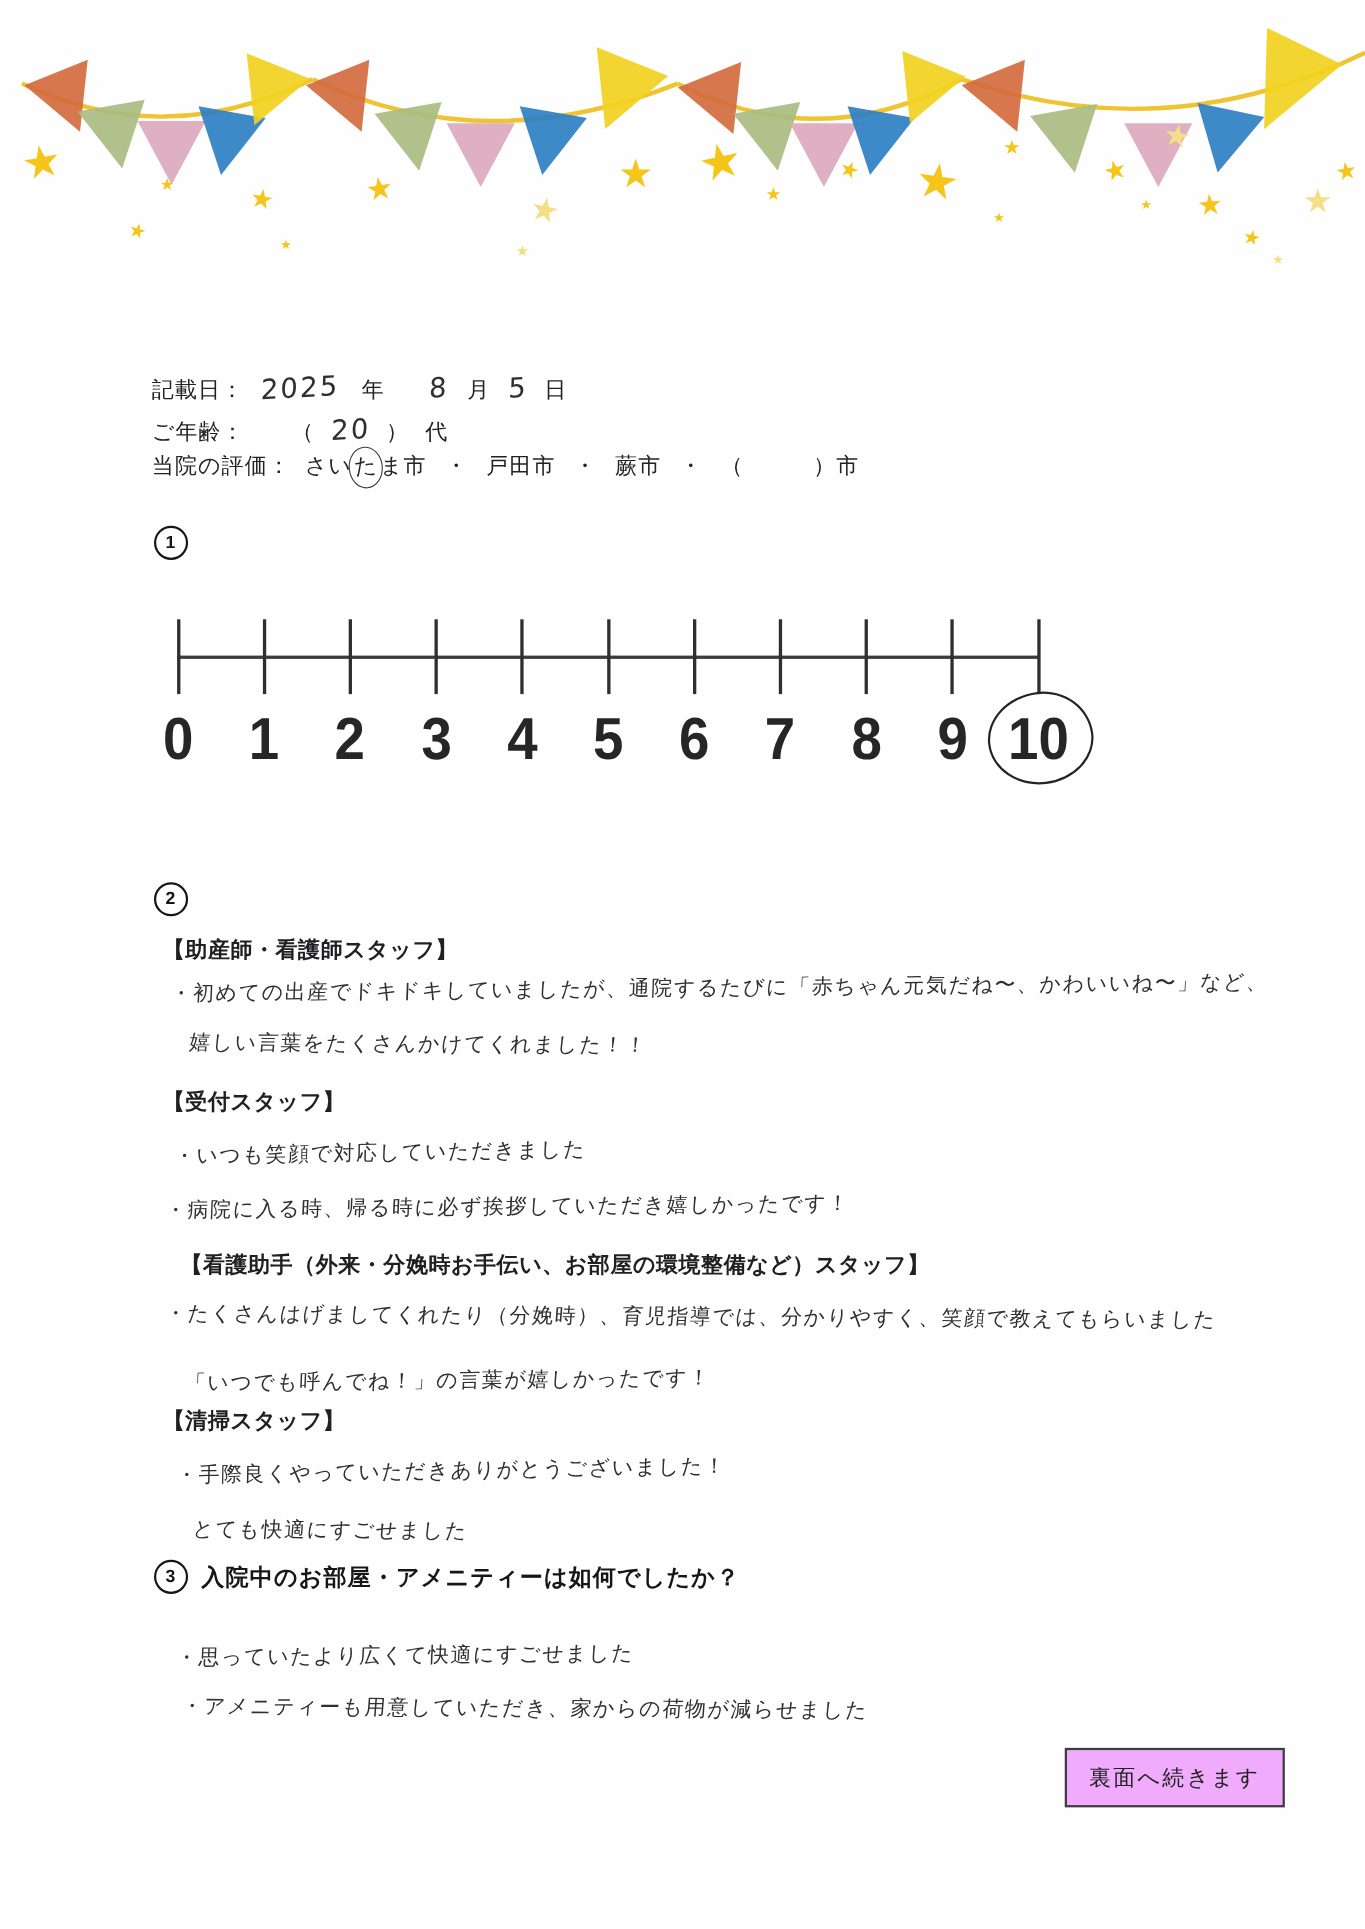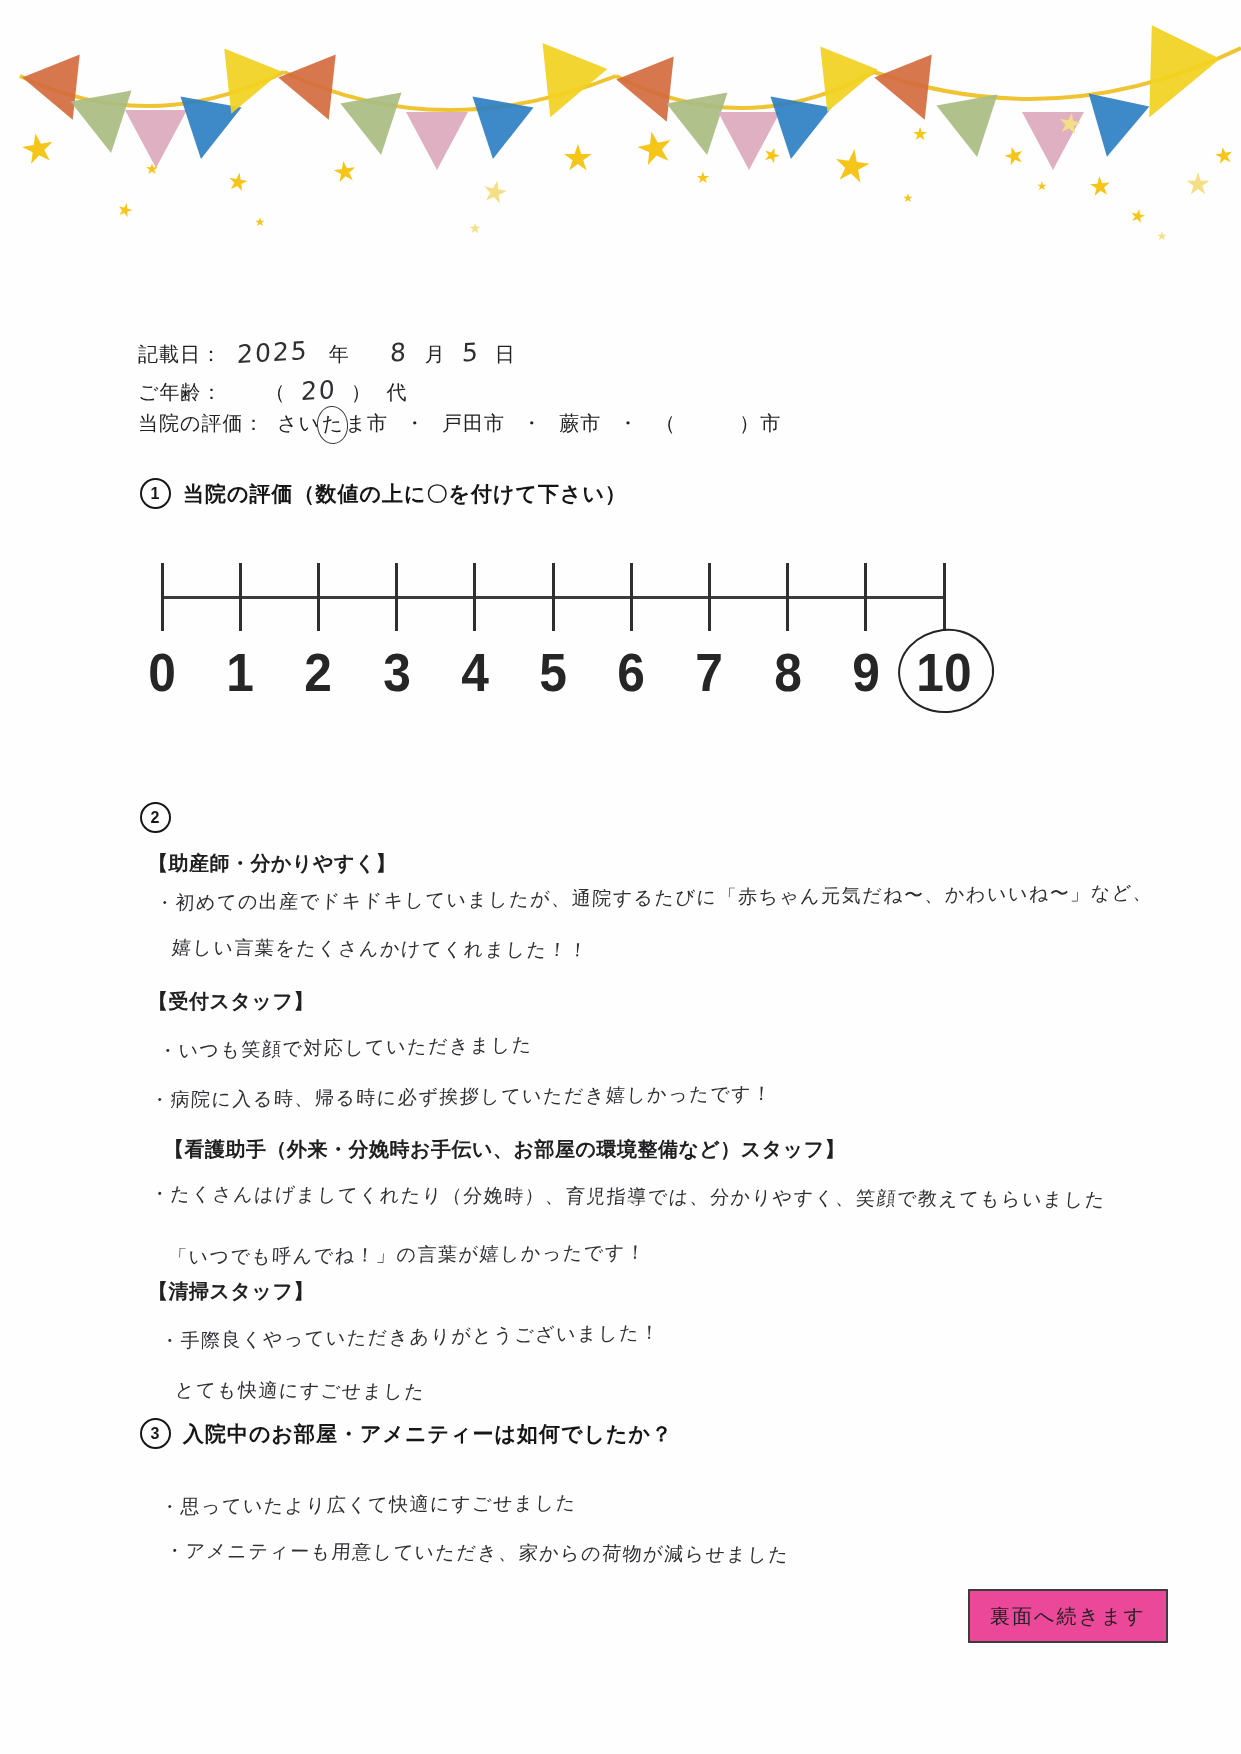--- a/index.html
+++ b/index.html
@@ -28,21 +28,21 @@
   
   .scale { position:absolute; left:162px; top:563px; width:782px; height:150px; }
   .scale .baseline { position:absolute; left:-1px; top:33px; width:784px; height:3px; background:#3c3c3c; }
   .tick { position:absolute; top:0; width:0; height:0; }
   .tick-line { position:absolute; left:-1.5px; top:0; width:3px; height:68px; background:#2f2f2f; }
   .tick-num { position:absolute; top:78px; left:0; transform:translateX(-50%) scaleX(.92); font-size:54px; font-weight:700; color:#262626; white-space:nowrap; }
   .sel-circle { position:absolute; left:-46px; top:66px; width:92px; height:80px; border:2.5px solid #242424; border-radius:52% 48% 50% 50%/50% 52% 48% 50%; transform:rotate(-7deg); }
   .anchors { position:absolute; left:162px; top:738px; width:782px; height:30px; }
   .anchor { position:absolute; transform:translateX(-50%); font-size:20px; color:#222; white-space:nowrap; letter-spacing:1px; }
   
-  .continue-box { position:absolute; left:968px; top:1589px; width:196px; height:50px; border:2px solid #3d3d3d; display:flex; align-items:center; justify-content:center; font-size:20px; letter-spacing:2px; color:#222; background:#ec4899; }
+  .continue-box { position:absolute; left:968px; top:1589px; width:196px; height:50px; border:2px solid #3d3d3d; display:flex; align-items:center; justify-content:center; font-size:20px; letter-spacing:2px; color:#222; background:#f0abfc; }
 </style>
 </head>
 <body>
 
 <div class="sheet">
 
   <div class="banner">
       <svg width="1241" height="270" viewBox="0 0 1241 270">
         <path d="M20,76 Q150,138 284,72" fill="none" stroke="#eec432" stroke-width="4"></path>
         <path d="M284,72 Q440,146 616,76" fill="none" stroke="#eec432" stroke-width="4"></path>
@@ -118,21 +118,20 @@
     <span style="margin:0 10px;">・</span>
     <span>戸田市</span>
     <span style="margin:0 10px;">・</span>
     <span>蕨市</span>
     <span style="margin:0 10px;">・</span>
     <span>（</span><span>　　　</span><span>）市</span>
   </div>
 
   <div class="qhead" style="left:140px; top:478px;">
     <span class="qnum">1</span>
-    <span>当院の評価（数値の上に〇を付けて下さい）</span>
   </div>
 
   <div class="scale">
     <div class="baseline"></div>
   <div class="tick" style="left: 0px;">
         <div class="tick-line"></div>
         <div class="tick-num">0</div>
       </div>
       <div class="tick" style="left: 78.2px;">
         <div class="tick-line"></div>
@@ -174,21 +173,21 @@
         <div class="tick-line"></div>
         <div class="tick-num">10</div>
         <div class="sel-circle"></div>
       </div>
     </div>
 
   <div class="qhead" style="left:140px; top:802px;">
     <span class="qnum">2</span>
   </div>
 
-  <div class="sec-heading" style="left:148px; top:850px;">【助産師・分かりやすく】</div>
+  <div class="sec-heading" style="left:148px; top:850px;">【助産師・看護師スタッフ】</div>
   <div class="hw hw-line" style="left:155px; top:885px;">・初めての出産でドキドキしていましたが、通院するたびに「赤ちゃん元気だね〜、かわいいね〜」など、</div>
   <div class="hw hw-line r1" style="left:172px; top:936px;">嬉しい言葉をたくさんかけてくれました！！</div>
 
   <div class="sec-heading" style="left:148px; top:988px;">【受付スタッフ】</div>
   <div class="hw hw-line r2" style="left:158px; top:1035px;">・いつも笑顔で対応していただきました</div>
   <div class="hw hw-line" style="left:150px; top:1084px;">・病院に入る時、帰る時に必ず挨拶していただき嬉しかったです！</div>
 
   <div class="sec-heading" style="left:148px; top:1136px;margin-left:16px;">【看護助手（外来・分娩時お手伝い、お部屋の環境整備など）スタッフ】</div>
   <div class="hw hw-line r1" style="left:150px; top:1184px;">・たくさんはげましてくれたり（分娩時）、育児指導では、分かりやすく、笑顔で教えてもらいました</div>
   <div class="hw hw-line" style="left:168px; top:1242px;">「いつでも呼んでね！」の言葉が嬉しかったです！</div>

